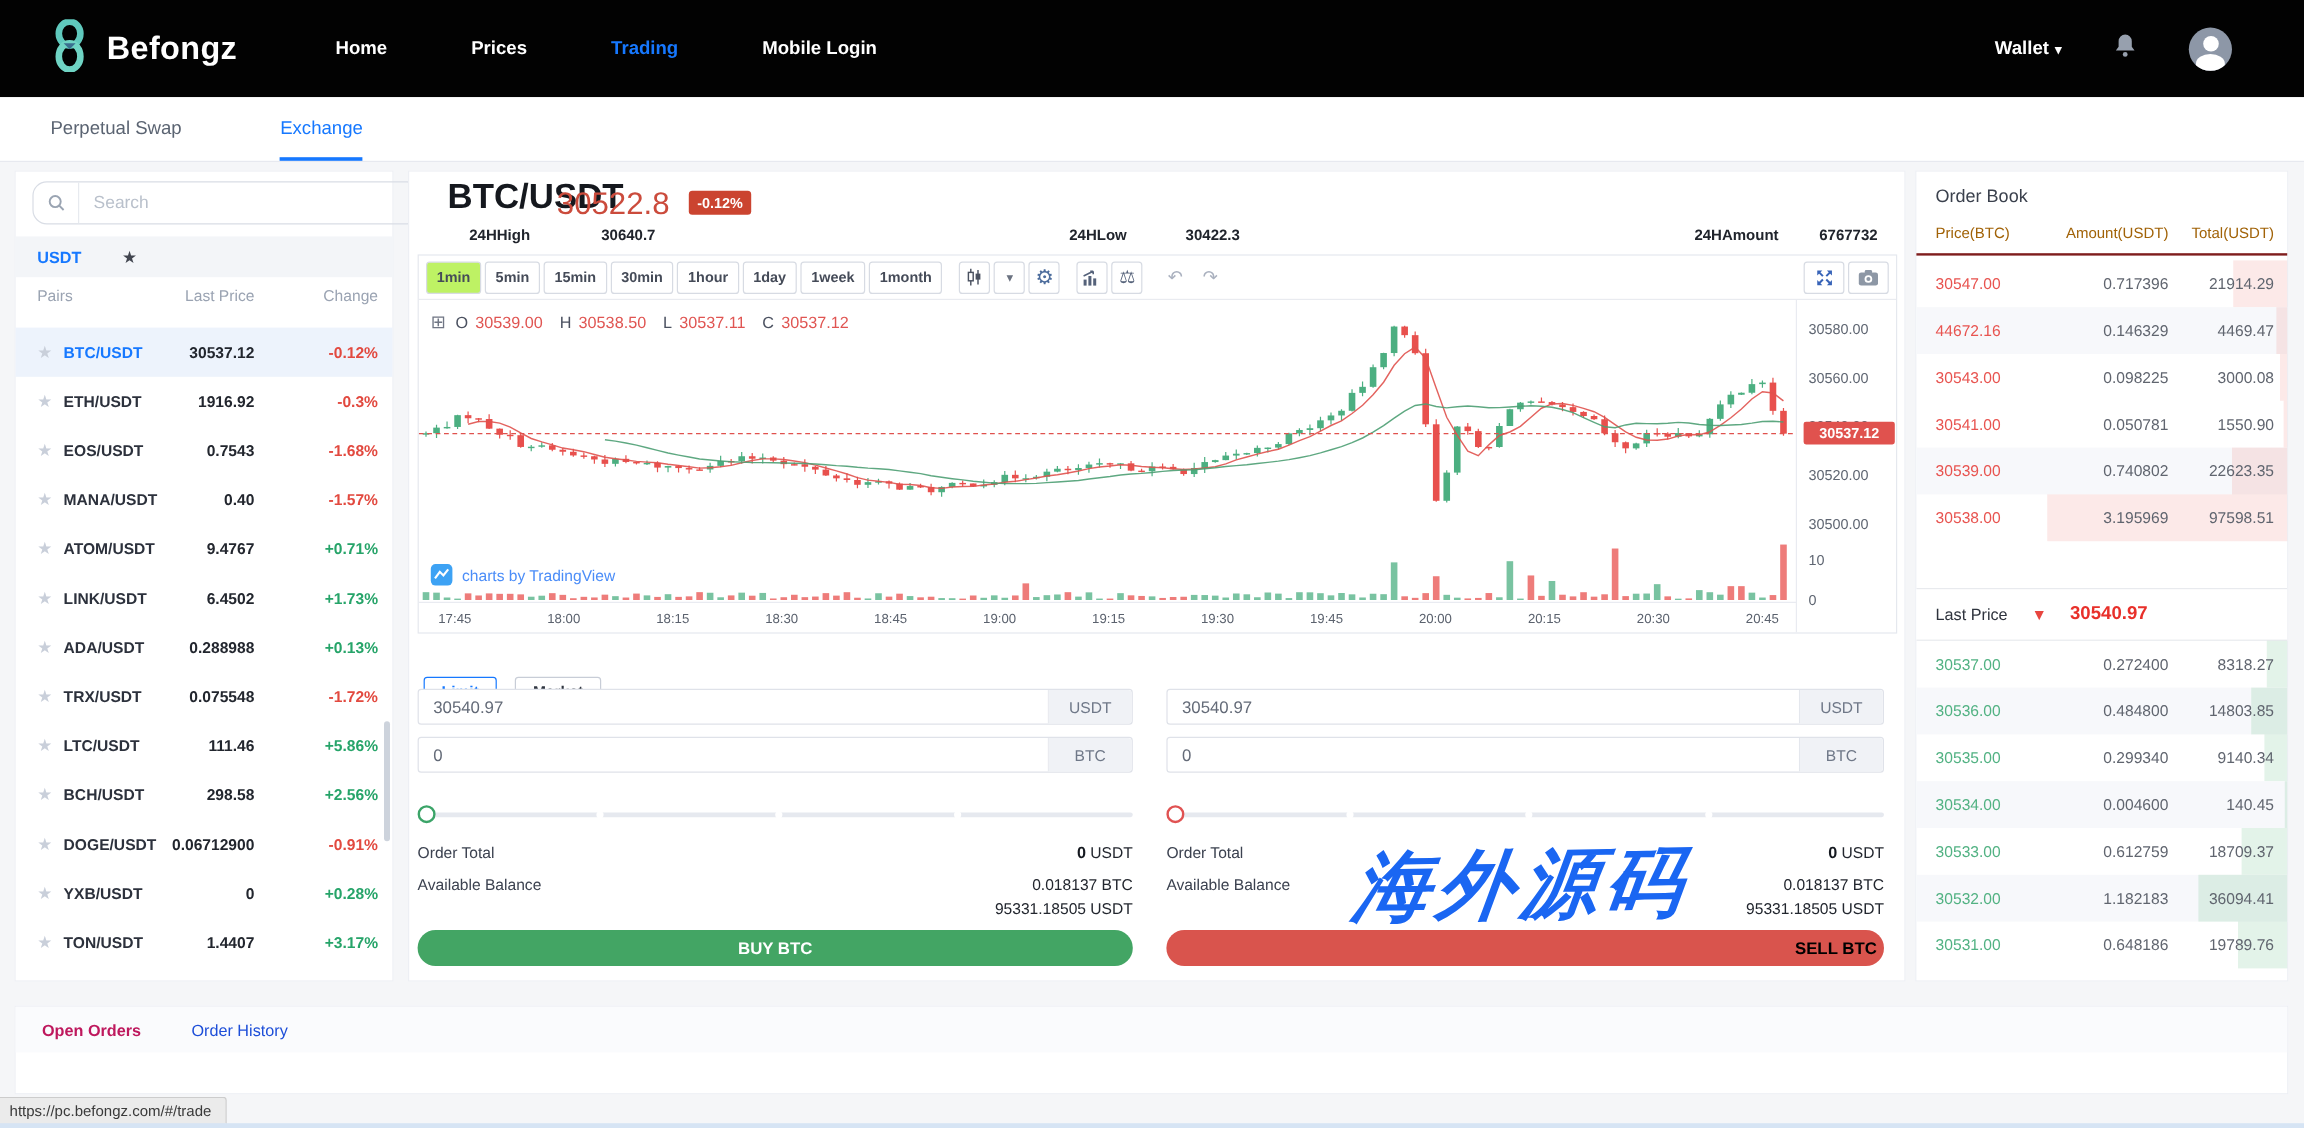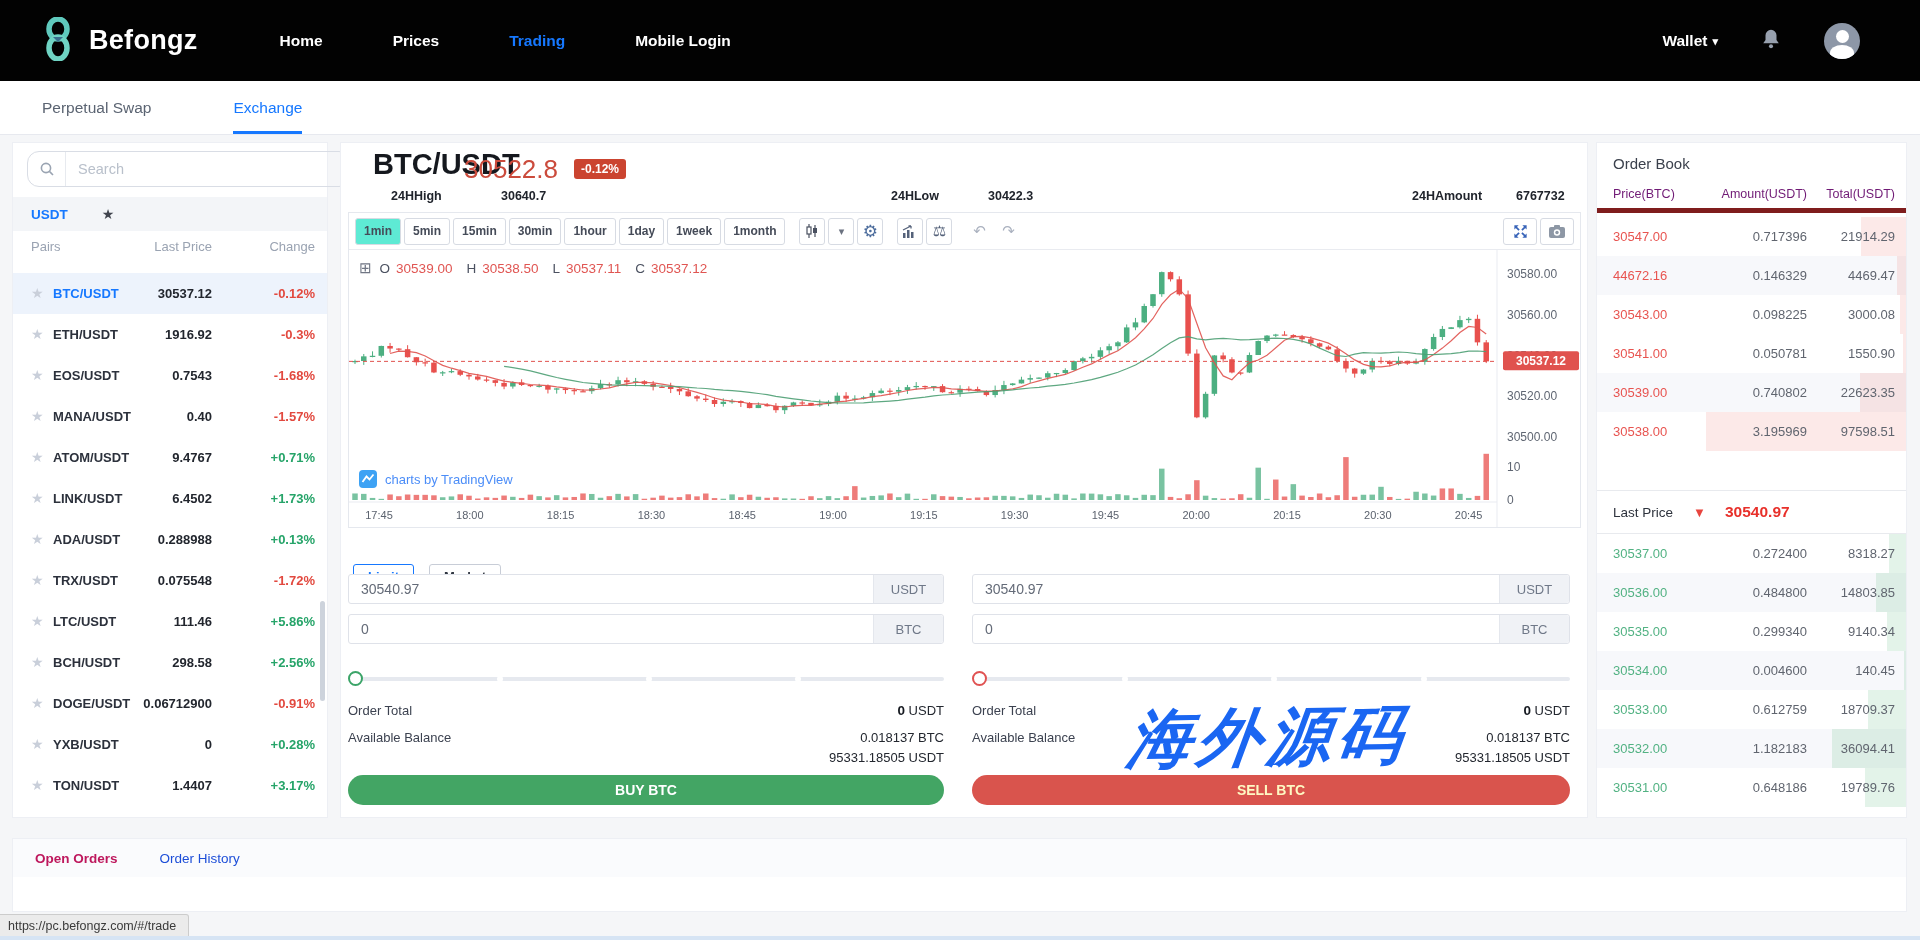--- a/index.html
+++ b/index.html
@@ -53,21 +53,21 @@
   
   #center { left:340px; top:142px; width:1248px; height:676px; }
   .tick-pair { position:absolute; left:32px; top:5px; font-size:29px; font-weight:bold; color:#15181e; }
   .tick-price { position:absolute; left:123px; top:11px; font-size:26px; color:#cb4b3c; }
   .tick-badge { position:absolute; left:233px; top:16px; background:#cb4430; color:#fff; font-size:12px; font-weight:bold; padding:3px 7px; border-radius:3px; }
   .stat { position:absolute; top:46px; font-size:12.5px; font-weight:bold; color:#20242c; }
 
   .chart-box { position:absolute; left:7px; top:69px; width:1233px; height:316px; border:1px solid #e5e8ee; }
   .chart-toolbar { position:absolute; left:0; top:0; width:100%; height:37px; border-bottom:1px solid #e9ebf0; display:flex; align-items:center; padding:0 6px; gap:3px; }
   .tf { height:27px; padding:0 8px; border:1px solid #d7dbe3; border-radius:3px; background:#fff; font-family:inherit; font-size:12px; color:#454b58; font-weight:bold; cursor:pointer; }
-  .tf.active { background:#5eead4; }
+  .tf.active { background:#bef264; }
   .icn-btn { height:27px; min-width:26px; border:1px solid #d7dbe3; border-radius:3px; background:#fff; display:flex; align-items:center; justify-content:center; cursor:pointer; font-size:14px; color:#55627a; padding:0 4px; }
   .icn-plain { border:none; color:#aab1bf; font-size:15px; }
   .tb-gap { width:8px; }
   .tb-spacer { flex:1; }
   .ohlc-row { position:absolute; left:10px; top:46px; display:flex; gap:6px; font-size:13.5px; z-index:3; align-items:center; }
   .ohlc-row .g { color:#707684; font-size:15px; margin-right:2px; }
   .ohlc-row .k { color:#4b5160; }
   .ohlc-row .v { color:#e05552; margin-right:8px; }
   #plot { position:absolute; left:0; top:37px; }
 
@@ -83,28 +83,28 @@
   .track { position:absolute; left:8px; right:0; top:6px; height:4px; background:#e6e9ef; border-radius:2px; }
   .dot { position:absolute; top:5px; width:6px; height:6px; border-radius:50%; background:#fff; }
   .knob { position:absolute; left:0; top:0; width:15px; height:15px; border-radius:50%; background:#fff; border:2px solid #3ba468; }
   .knob.red { border-color:#e05252; }
   .frow { position:absolute; width:100%; display:flex; justify-content:space-between; font-size:13px; color:#3c4250; }
   .frow .rt { text-align:right; color:#23272f; }
   .frow .rt b { font-size:13.5px; color:#14181f; }
   .bal2 { position:absolute; width:100%; text-align:right; font-size:13px; color:#23272f; }
   .order-btn { position:absolute; width:100%; height:30px; border:none; border-radius:15px; font-family:inherit; font-size:14px; font-weight:bold; color:#fff; cursor:pointer; }
   .order-btn.buy { background:#43a564; }
-  .order-btn.sell { background:#d9544d; color:#fef9c3; }
+  .order-btn.sell { background:#d9544d; color:#000000;text-align:right; }
 
   .watermark { position:absolute; left:1128px; top:694px; font-size:64px; font-weight:bold; font-style:italic; color:#1a66f2; font-family:"DejaVu Serif", serif; letter-spacing:6px; transform:rotate(-1deg) skewX(-8deg); z-index:5; white-space:nowrap; }
 
   
   #obook { left:1596px; top:142px; width:311px; height:676px; }
   .ob-title { position:absolute; left:16px; top:12px; font-size:15px; color:#3b414d; }
-  .ob-head { position:absolute; left:0; top:44px; width:100%; height:26px; font-size:12.5px; color:#701a75; border-bottom:5px solid #7f1d1d; }
+  .ob-head { position:absolute; left:0; top:44px; width:100%; height:26px; font-size:12.5px; color:#a16207; border-bottom:2px solid #7f1d1d; }
   .ob-head .c1 { position:absolute; left:16px; }
   .ob-head .c2 { position:absolute; right:99px; }
   .ob-head .c3 { position:absolute; right:11px; }
   .ob-rows { position:absolute; left:0; width:100%; }
   .ob-row { position:relative; height:39px; font-size:13px; cursor:pointer; }
   .ob-row.alt { background:#f7f8fb; }
   .depth { position:absolute; right:0; top:0; height:100%; }
   .depth.a { background:rgba(234,102,95,0.14); }
   .depth.b { background:rgba(82,180,120,0.16); }
   .ob-p { position:absolute; left:16px; top:12px; }

